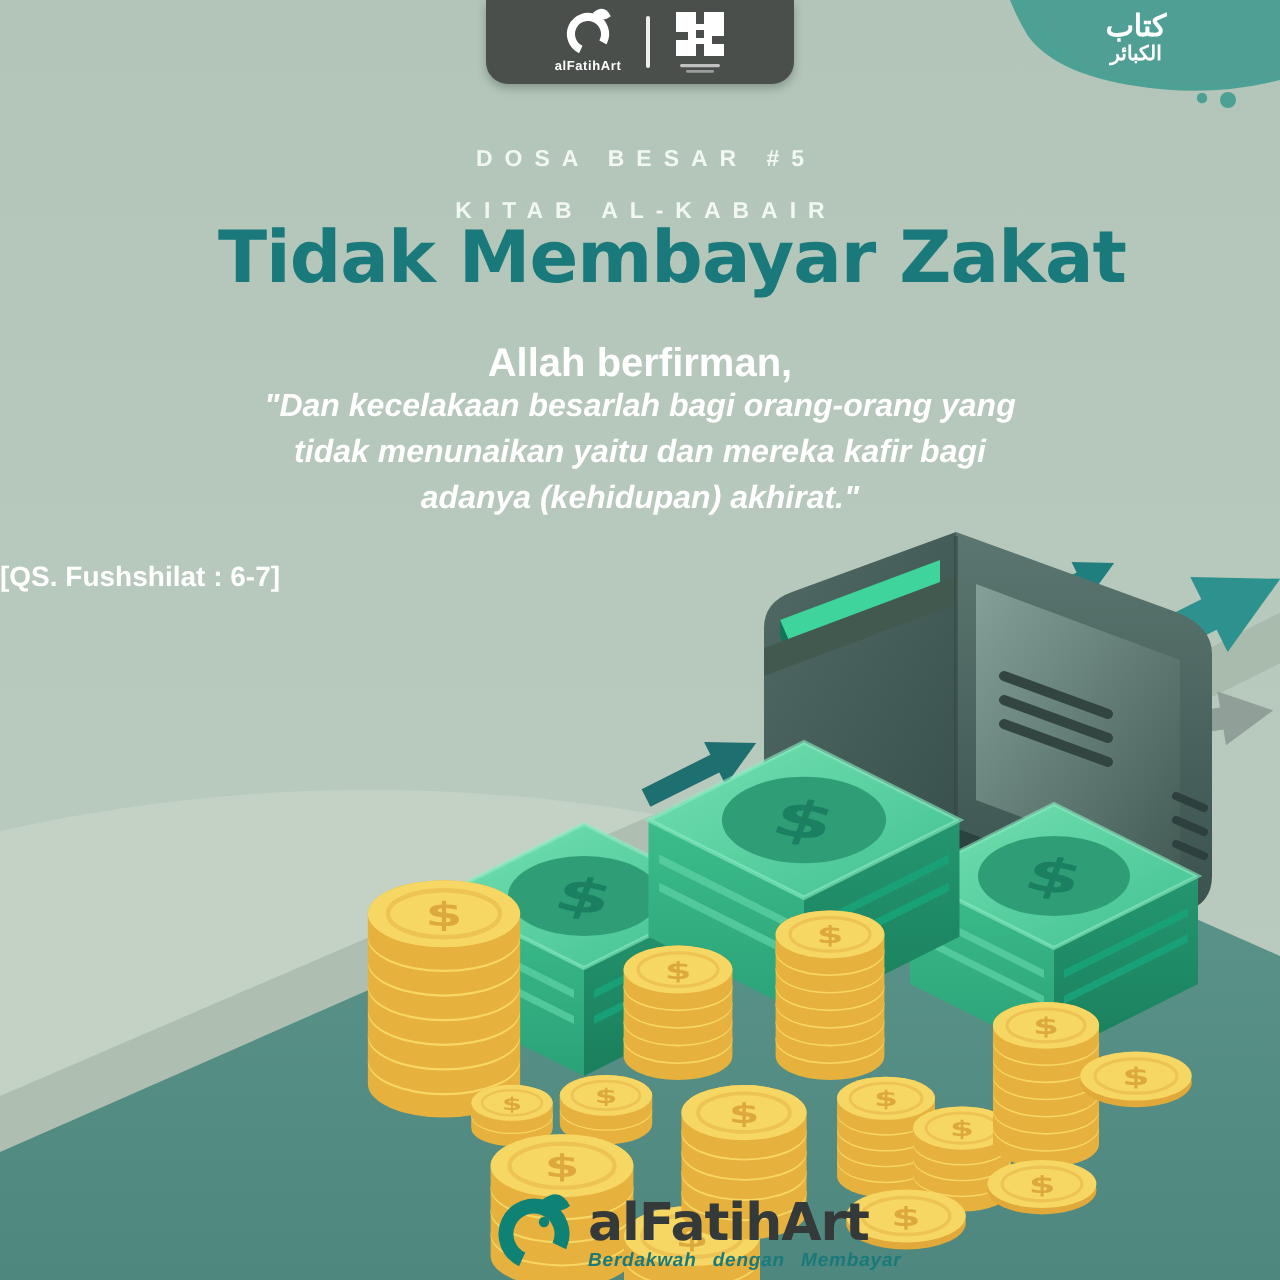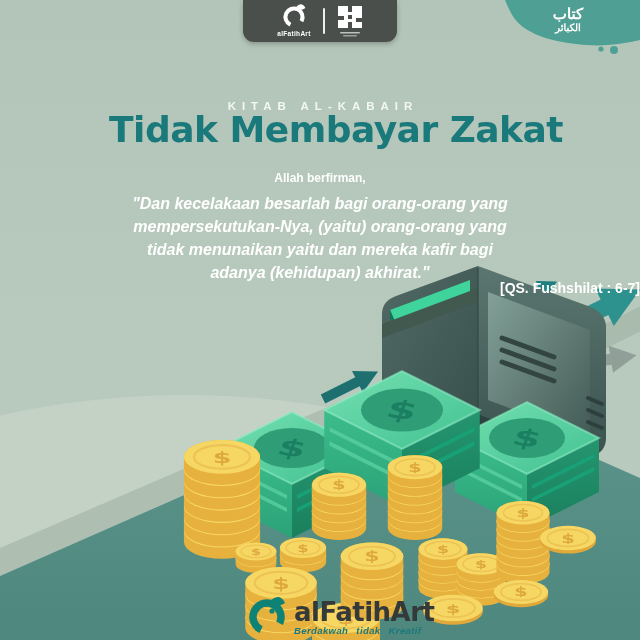--- a/index.html
+++ b/index.html
@@ -37,29 +37,29 @@
   .kicker.k2{top:100px;}
   .page-title{
     position:absolute;left:0;top:109px;width:640px;text-align:center;z-index:5;
     color:var(--accent-teal,#1a797b);
     font-family:"DejaVu Sans","Liberation Sans",sans-serif;
     font-weight:800;font-size:36px;letter-spacing:-.5px;margin-left:16px;
   }
   
   .quote-intro{
     position:absolute;left:0;top:171px;width:640px;text-align:center;z-index:5;
-    color:#fff;font-weight:bold;font-size:12px;
+    color:#fff;font-weight:bold;font-size:20px;
   }
   .quote-lines{
     position:absolute;left:70px;top:192px;width:500px;text-align:center;z-index:5;
     color:#fff;font-style:italic;font-weight:600;font-size:16px;line-height:23px;
   }
   .quote-lines .q-em{font-weight:800;}
   .quote-ref{
-    position:absolute;left:0;top:280px;width:640px;text-align:right;z-index:5;
+    position:absolute;left:0;top:280px;width:640px;text-align:left;z-index:5;
     color:#fff;font-weight:bold;font-size:14px;
   }
   
   .footer{
     position:absolute;left:246px;top:596px;z-index:7;
     display:flex;align-items:center;gap:6px;
   }
   .footer-text{display:flex;flex-direction:column;}
   .footer-brand{
     color:#34393a;font-weight:800;font-size:26px;line-height:26px;
@@ -284,37 +284,37 @@
         <circle cx="101" cy="49" r="2.6" fill="#4da094"></circle>
         <circle cx="114" cy="50" r="4" fill="#4da094"></circle>
       </g>
     </svg>
     <div class="series-text">
       <div class="l1">كتاب</div>
       <div class="l2">الكبائر</div>
     </div>
   </div>
 
+  <div class="kicker k1">DOSA BESAR #5</div>
   <div class="kicker k2">KITAB AL-KABAIR</div>
   <div class="page-title">Tidak Membayar Zakat</div>
 
   <div class="quote-intro">Allah berfirman,</div>
   <div class="quote-lines">
       <div><span>"Dan kecelakaan besarlah bagi orang-orang yang</span></div>
-      <div><span>mempersekutukan-Nya, (yaitu) </span><span class="q-em">orang-orang yang</span></div>
       <div><span class="q-em">tidak menunaikan yaitu</span><span> dan mereka kafir bagi</span></div>
       <div><span>adanya (kehidupan) akhirat."</span></div>
     </div>
   <div class="quote-ref">[QS. Fushshilat : 6-7]</div>
 
   <div class="footer">
     <svg width="42" height="42" viewBox="-21 -21 42 42">
       <circle r="14" fill="none" stroke="#0f8276" stroke-width="7.5" stroke-dasharray="66 22" transform="rotate(115)"></circle>
       <path d="M4,-17 Q13,-24 18,-14 Q10,-8 4,-17 Z" fill="#0f8276"></path>
       <circle cx="5" cy="-6" r="2.6" fill="#0f8276"></circle>
     </svg>
     <div class="footer-text">
       <span class="footer-brand">alFatihArt</span>
-      <span class="footer-tagline">Berdakwah tidak Kreatif</span>
+      <span class="footer-tagline">Berdakwah dengan Membayar</span>
     </div>
   </div>
 
 </div>
 
 </body></html>

